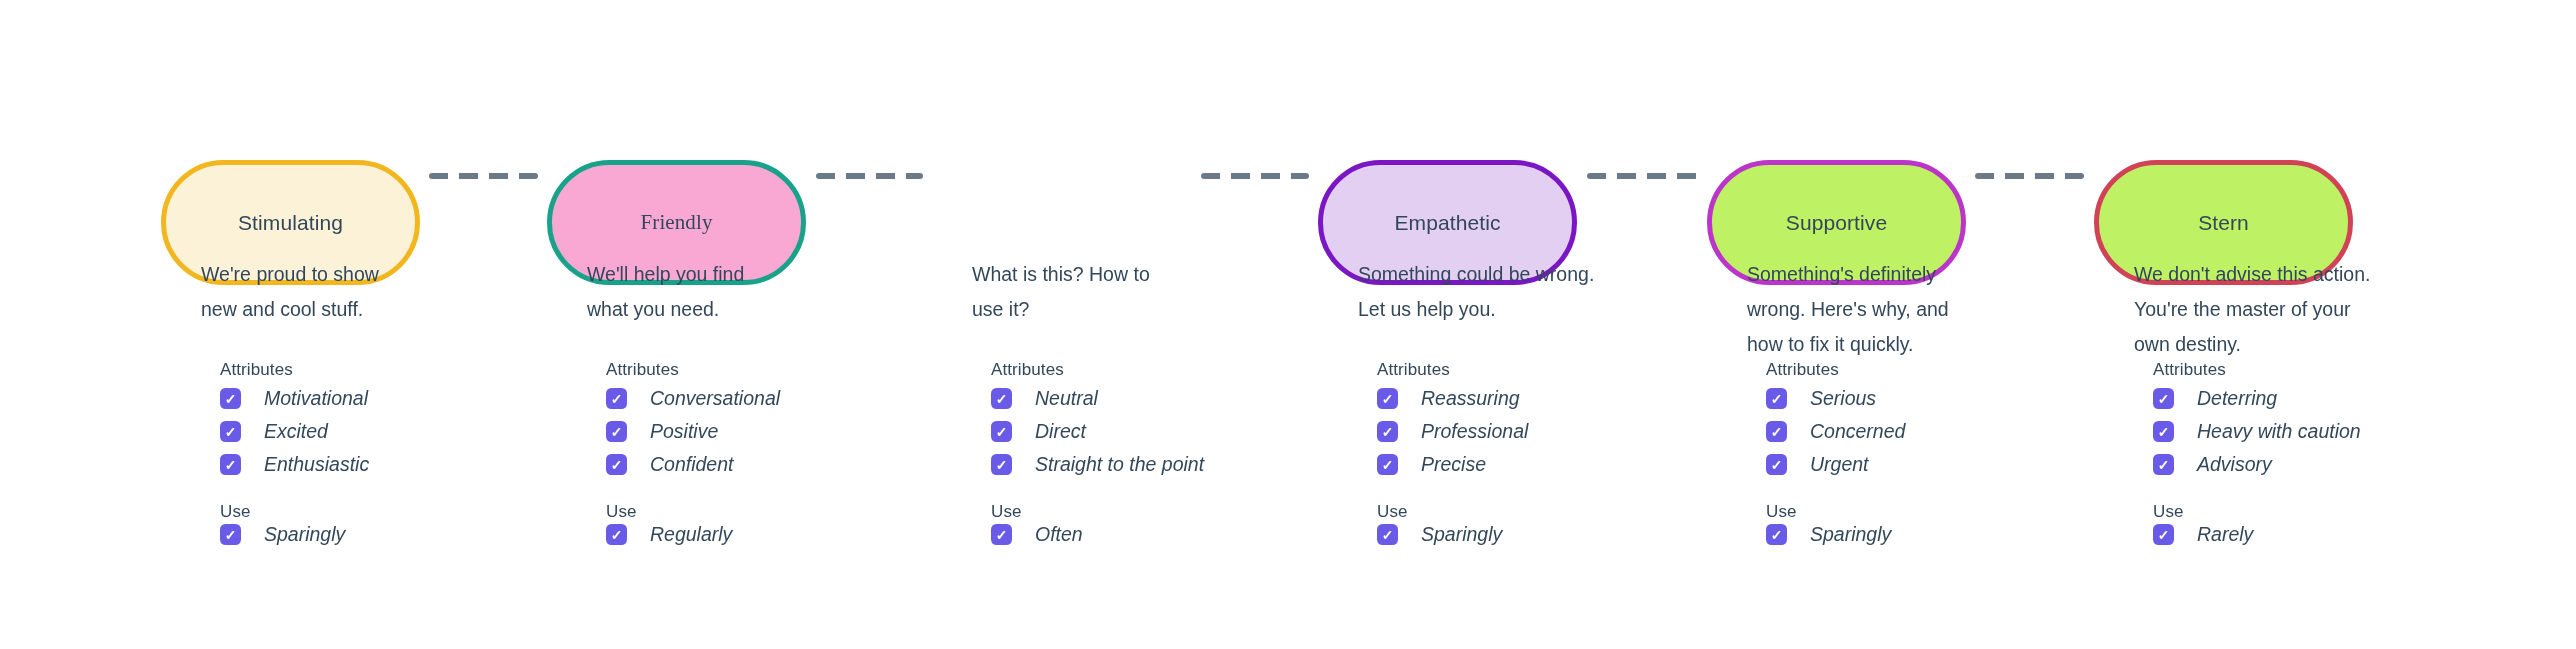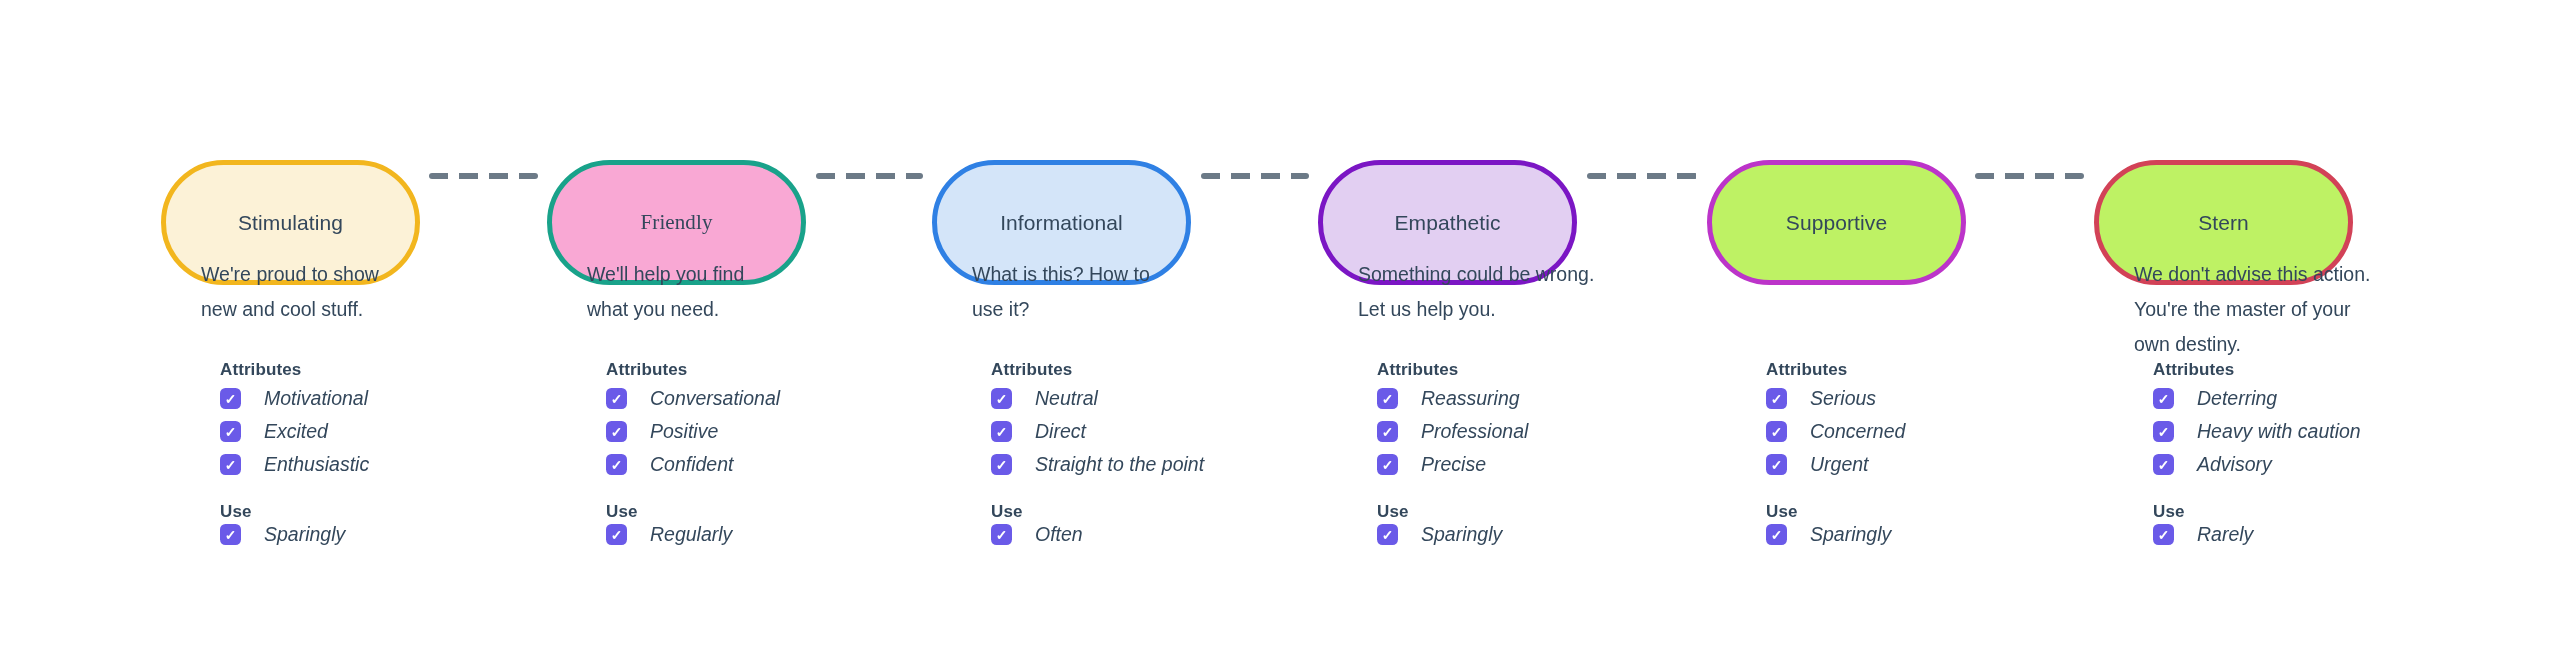--- a/index.html
+++ b/index.html
@@ -28,21 +28,21 @@
     display:flex;align-items:center;justify-content:center;margin-top:44px;
   }
   .pill-label{font-size:21px;color:var(--text);letter-spacing:0.1px;}
 
   .desc{
     position:absolute;top:141px;left:40px;
     font-size:19.5px;line-height:35px;white-space:pre-line;
   }
   .section-label{
     position:absolute;left:59px;
-    font-size:17px;font-weight:bold;letter-spacing:0.1px;
+    font-size:17px;font-weight:normal;letter-spacing:0.1px;
   }
   .attr-head{top:244px}
   .use-head{top:386px}
   .rows{position:absolute;left:59px;top:272px;}
   .use-row-wrap{position:absolute;left:59px;top:408px;}
   .cb-row{display:flex;align-items:center;margin-bottom:12px;height:21px;}
   .checkbox{
     width:21px;height:21px;border-radius:5.4px;
     background:var(--checkbox-color);
     display:flex;align-items:center;justify-content:center;
@@ -143,23 +143,20 @@
       <div class="cb-row">
         <span class="checkbox">
             <span class="check-glyph">✓</span>
           </span>
         <span class="cb-label">Regularly</span>
       </div>
     </div>
   </div>
 
   <div class="col c2">
-    <div class="pill" style="background-color: rgb(212, 229, 249); border-color: rgb(47, 128, 228);">
-      <span class="pill-label">Informational</span>
-    </div>
     <div class="desc">What is this? How to
 use it?</div>
     <div class="section-label attr-head">Attributes</div>
     <div class="rows">
       <div class="cb-row">
         <span class="checkbox">
             <span class="check-glyph">✓</span>
           </span>
         <span class="cb-label">Neutral</span>
       </div>
@@ -222,20 +219,23 @@
           </span>
         <span class="cb-label">Sparingly</span>
       </div>
     </div>
   </div>
 
   <div class="col c4">
     <div class="pill" style="background-color: #bef264; border-color: rgb(188, 52, 201);">
       <span class="pill-label">Supportive</span>
     </div>
+    <div class="desc">Something's definitely
+wrong. Here's why, and
+how to fix it quickly.</div>
     <div class="section-label attr-head">Attributes</div>
     <div class="rows">
       <div class="cb-row">
         <span class="checkbox">
             <span class="check-glyph">✓</span>
           </span>
         <span class="cb-label">Serious</span>
       </div>
       <div class="cb-row">
         <span class="checkbox">

